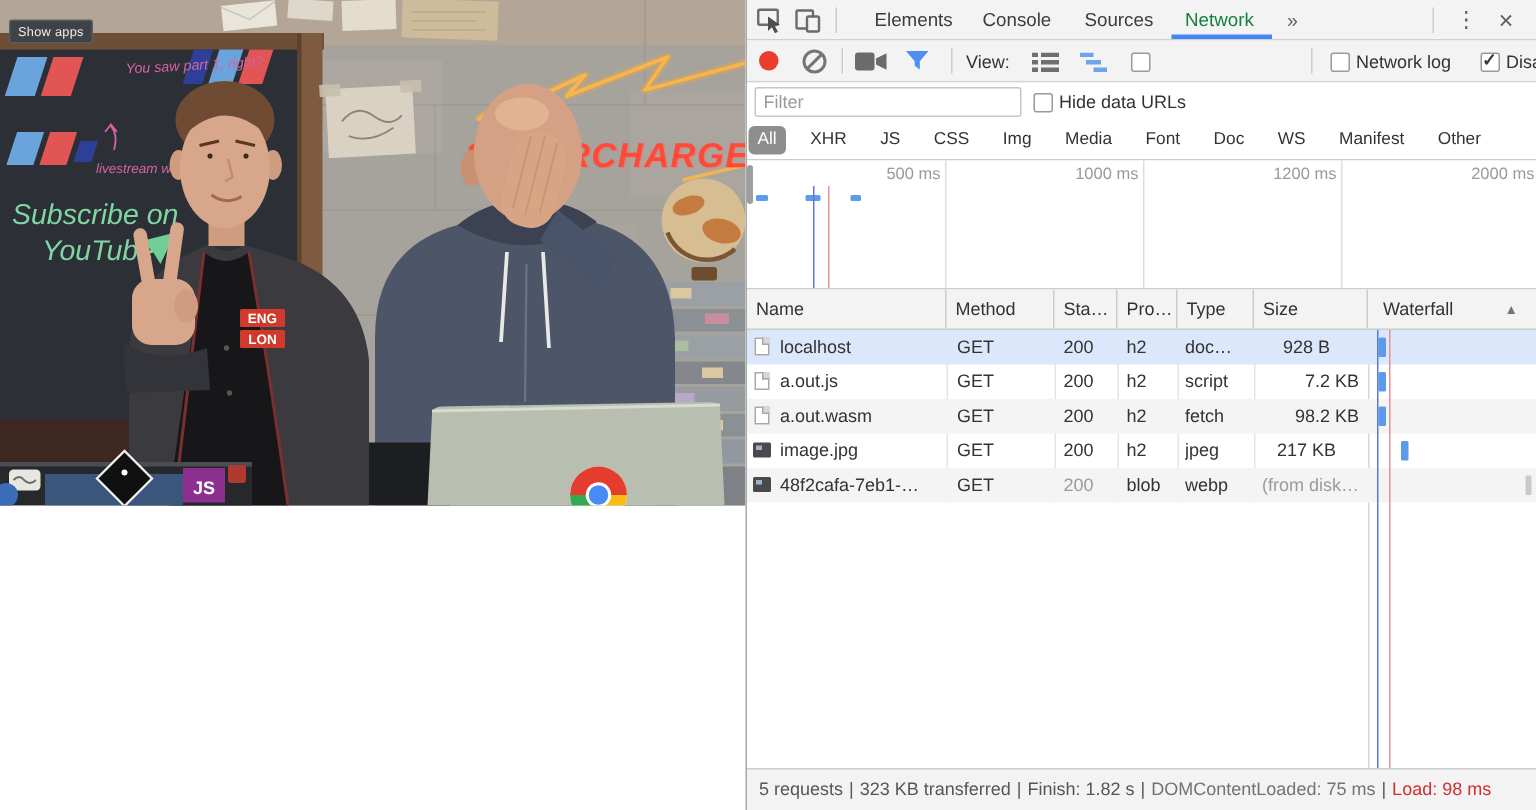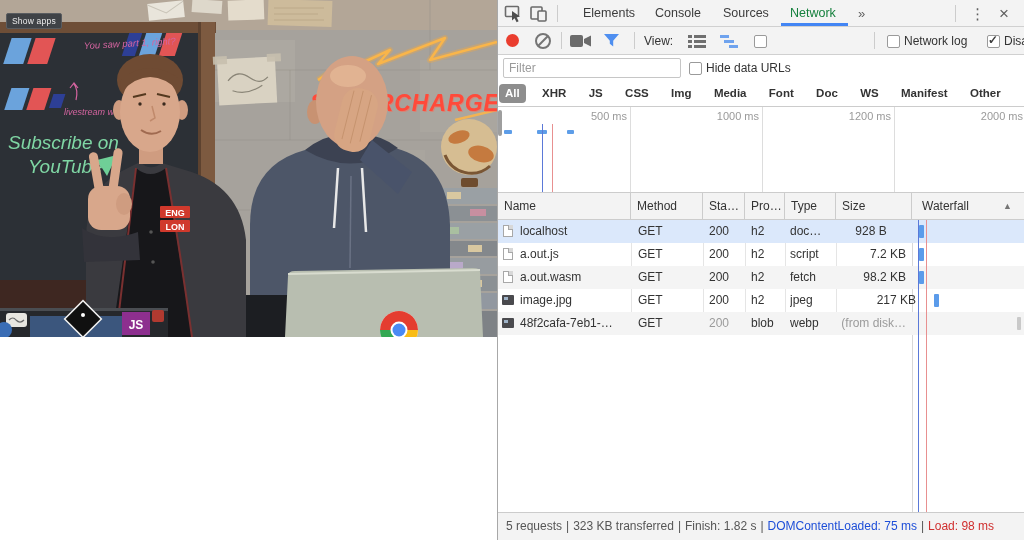--- a/index.html
+++ b/index.html
@@ -36,21 +36,21 @@
   .cb.checked::after{content:"✓";position:absolute;left:0px;top:-3px;font-size:12px;color:#3c3c3c;font-weight:bold;}
   .tlabel{position:absolute;top:0;height:28px;line-height:28px;color:#333;white-space:nowrap;}
 
   .filter-input{position:absolute;left:5px;top:3px;width:166px;height:18px;border:1px solid #c6c6c6;
                 border-radius:2px;font-size:12px;padding:0 5px;color:#333;outline:none;font-family:"Liberation Sans",sans-serif;}
   .filter-input::placeholder{color:#9a9a9a;}
 
   .pill{position:relative;display:inline-block;line-height:17px;margin-right:7px;padding:1px 6px;color:#333;
         font-size:11.5px;border-radius:4px;}
   .pill.sel{background:#8e8e8e;color:#fff;}
-  .typewrap{position:absolute;left:1px;top:3px;white-space:nowrap;font-weight:bold;}
+  .typewrap{position:absolute;left:1px;top:3px;white-space:nowrap;}
 
   .tick{position:absolute;top:0;height:85px;border-right:1px solid #ddd;color:#9a9a9a;font-size:11px;
         text-align:right;padding:3px 3px 0 0;box-sizing:border-box;}
   .ov-handle{position:absolute;left:0;top:3px;width:4px;height:26px;background:#9e9e9e;border-radius:2px;}
   .ov-dash{position:absolute;height:4px;background:#5d9de8;border-radius:1px;}
   .vline-blue{position:absolute;width:1px;background:#5b79d8;}
   .vline-red{position:absolute;width:1px;background:#e89090;}
 
   .hcell{position:absolute;top:0;height:26px;line-height:26px;border-right:1px solid #ccc;box-sizing:border-box;
          padding-left:6px;color:#333;white-space:nowrap;overflow:hidden;}
@@ -60,21 +60,21 @@
   .row.shade{background:#f4f4f4;}
   .row.sel{background:#dbe8fb;}
   .gray{color:#9b9b9b !important;}
   .doc-icon{position:absolute;left:5px;top:5px;width:10px;height:12px;background:#fff;border:1px solid #a8a8a8;box-sizing:border-box;}
   .doc-icon::after{content:"";position:absolute;right:-1px;top:-1px;width:4px;height:4px;background:#d8d8d8;border-left:1px solid #a8a8a8;border-bottom:1px solid #a8a8a8;}
   .img-icon{position:absolute;left:4px;top:6px;width:12px;height:10px;background:#4a4a4e;border-radius:1px;}
   .img-icon::after{content:"";position:absolute;left:2px;top:2px;width:4px;height:3px;background:#9fb3c8;}
   .wbar{position:absolute;top:5px;width:5px;height:13px;background:#5b9bea;border-radius:1px;}
   .sort-arrow{position:absolute;right:12px;top:0;color:#757575;font-size:9px;line-height:26px;}
   .sep{margin:0 4px;color:#565656;}
-  .dcl{color:#1d4ed8;}
+  .dcl{color:#737373;}
   .loadred{color:#d02f2f;}
   svg text{font-family:"Liberation Sans",sans-serif;}
 </style>
 </head>
 <body>
 
 <div class="stage">
 
   <div class="photo">
     <svg width="497" height="337" viewBox="0 0 497 337">
@@ -402,21 +402,21 @@
         <span class="cell" style="left:338px;width:70px;text-align:right">98.2 KB</span>
         <span class="wbar" style="left:421px"></span>
       </div>
       <div class="row" style="top:69px">
         <span class="img-icon"></span>
         <span class="cell" style="left:22px;width:108px">image.jpg</span>
         <span class="cell" style="left:140px;width:60px">GET</span>
         <span class="cell" style="left:211px;width:34px">200</span>
         <span class="cell" style="left:253px;width:32px">h2</span>
         <span class="cell" style="left:292px;width:44px">jpeg</span>
-        <span class="cell" style="left:348px;width:70px;text-align:right">217 KB</span>
+        <span class="cell" style="left:338px;width:70px;text-align:center">217 KB</span>
         <span class="wbar" style="left:436px"></span>
       </div>
       <div class="row shade" style="top:92px">
         <span class="img-icon"></span>
         <span class="cell" style="left:22px;width:108px">48f2cafa-7eb1-…</span>
         <span class="cell" style="left:140px;width:60px">GET</span>
         <span class="cell gray" style="left:211px;width:34px">200</span>
         <span class="cell" style="left:253px;width:32px">blob</span>
         <span class="cell" style="left:292px;width:44px">webp</span>
         <span class="cell gray" style="left:338px;width:70px;text-align:right">(from disk…</span>

